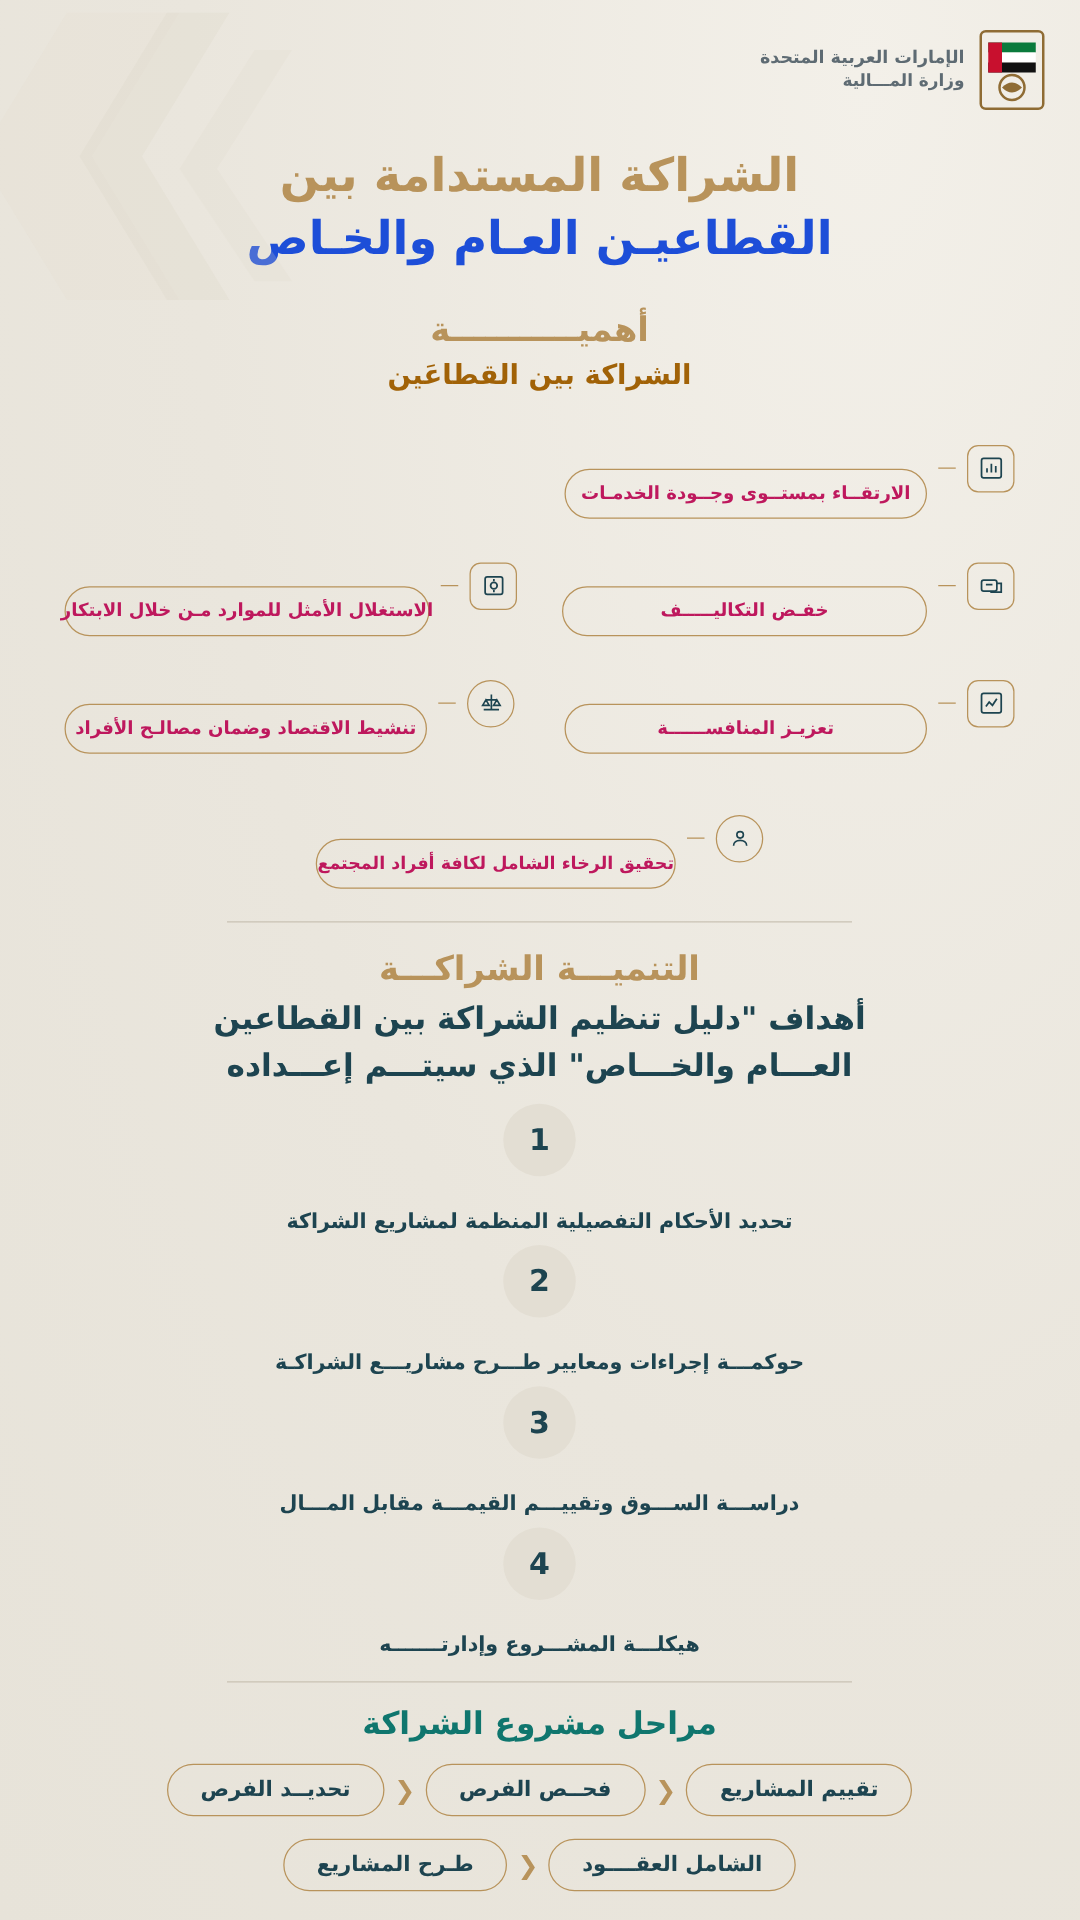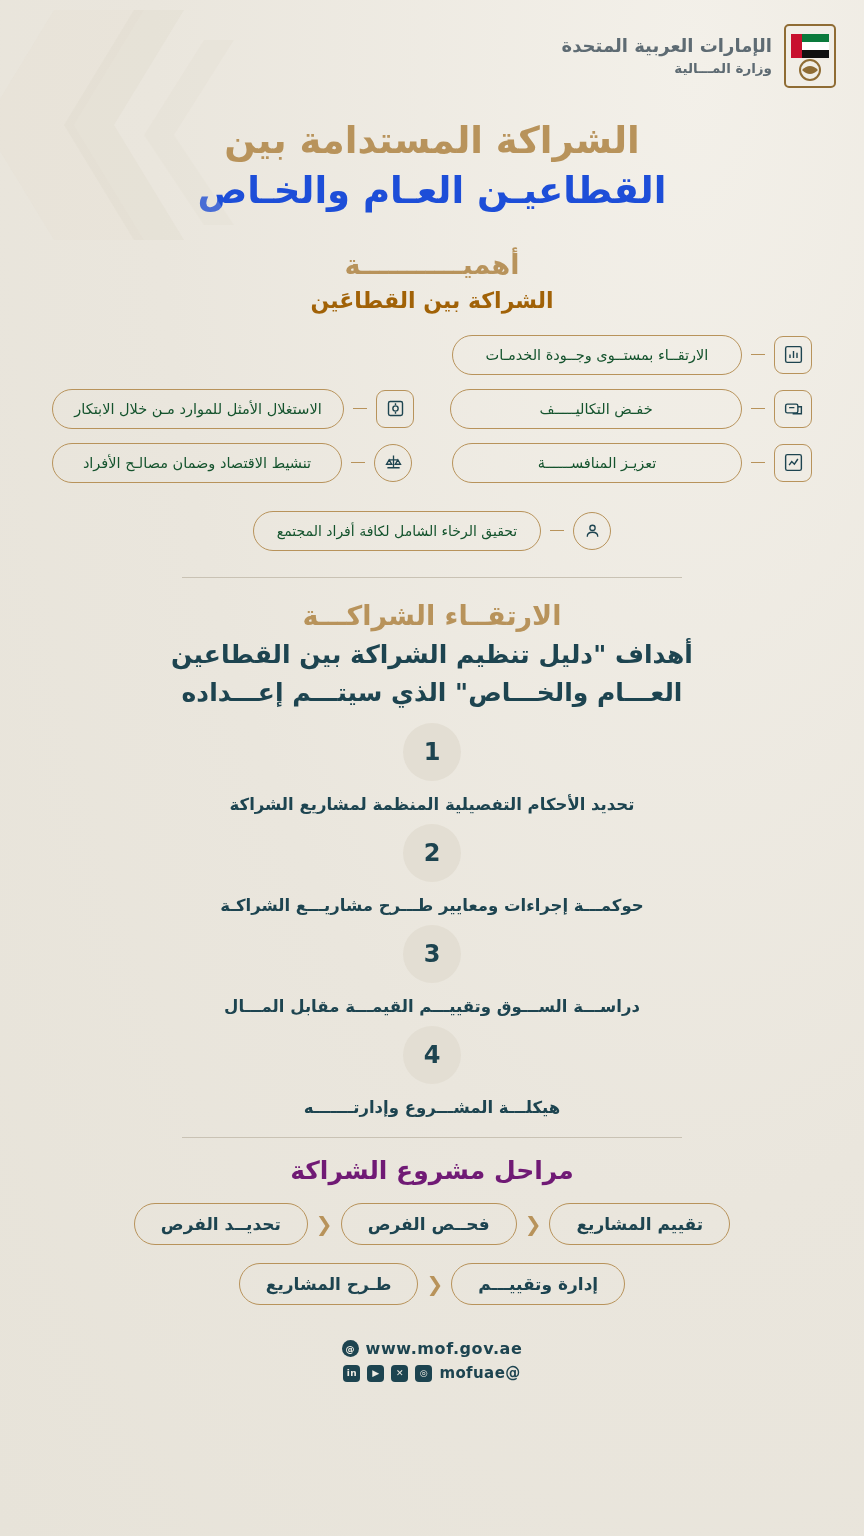--- a/index.html
+++ b/index.html
@@ -26,21 +26,21 @@
     display: flex; align-items: center; gap: 10px;
     padding: 22px 26px 0 0;
   }
   .emblem {
     width: 56px; height: 68px; flex: 0 0 auto;
     position: relative;
   }
   .emblem svg { width: 100%; height: 100%; }
   .ministry-text { line-height: 1.45; text-align: right; }
   .ministry-text .l1 {
-    font-size: 18px; color: #5e6b73; letter-spacing: .2px; font-weight: 600;
+    font-size: 14px; color: #5e6b73; letter-spacing: .2px; font-weight: 600;
   }
   .ministry-text .l2 {
     font-size: 13.5px; color: #5e6b73; letter-spacing: 2.6px; font-weight: 600;
   }
 
   .title-block { text-align: center; margin-top: 26px; }
   .title-1 {
     font-size: 37px; font-weight: 800; color: #b8935b; letter-spacing: .3px;
     line-height: 1.35;
   }
@@ -59,22 +59,22 @@
 
   .pill-grid {
     margin: 18px auto 0; width: 760px;
     display: flex; flex-direction: column; gap: 14px;
   }
   .pill-row { display: flex; justify-content: space-between; gap: 10px; }
   .pill-item { display: flex; align-items: center; gap: 9px; }
   .pill {
     border: 1.6px solid #b8935b; border-radius: 22px;
     height: 40px; display: flex; align-items: center; justify-content: center;
-    padding: 0 18px; color: #14532d; font-size: 14.5px; font-weight: 400;
-    background: transparent; white-space: nowrap;
+    padding: 0 18px; color: #be185d; font-size: 14.5px; font-weight: 700;
+    background: transparent; white-space: nowrap; margin-top: 40px;
   }
   .pill.wide-a { width: 290px; }
   .pill.wide-b { width: 292px; }
   .pill.wide-c { width: 290px; }
   .pill.single { width: 288px; font-size: 14px; }
   .connector {
     width: 14px; height: 1.6px; background: #b8935b; flex: 0 0 auto;
   }
   .ico {
     width: 38px; height: 38px; border-radius: 9px; border: 1.5px solid #b8935b;
@@ -100,27 +100,27 @@
   .steps { margin-top: 12px; }
   .step { text-align: center; }
   .step-num {
     width: 58px; height: 58px; border-radius: 50%;
     background: #e3ded3; color: #1d4450;
     font-size: 24px; font-weight: 800;
     display: flex; align-items: center; justify-content: center;
     margin: 0 auto;
   }
   .step-text {
-    font-size: 16.5px; font-weight: 700; color: #1d4450; margin-top: 14px;
+    font-size: 16.5px; font-weight: 700; color: #1d4450; margin-top: 26px;
   }
   .step + .step { margin-top: 10px; }
 
   .phases-head {
     text-align: center; font-size: 25px; font-weight: 800;
-    color: #701a75; margin-top: 18px;
+    color: #0f766e; margin-top: 18px;
   }
   .phase-row {
     display: flex; justify-content: center; align-items: center;
     gap: 6px; margin-top: 18px;
   }
   .phase {
     border: 1.6px solid #b8935b; border-radius: 24px; height: 42px;
     display: flex; align-items: center; justify-content: center;
     padding: 0 26px; color: #1d4450; font-size: 17px; font-weight: 700;
     white-space: nowrap;
@@ -252,21 +252,21 @@
       </div>
       <div class="connector"></div>
       <div class="pill single">تحقيق الرخاء الشامل لكافة أفراد المجتمع</div>
     </div>
   </div>
 </div>
 
 <div class="divider"></div>
 
 <div class="future-head">
-  <div class="fh-1">الارتقــاء الشراكـــة</div>
+  <div class="fh-1">التنميـــة الشراكـــة</div>
   <div class="fh-2">أهداف "دليل تنظيم الشراكة بين القطاعين</div>
   <div class="fh-2">العـــام والخـــاص" الذي سيتـــم إعـــداده</div>
 </div>
 
 <div class="steps">
   <div class="step">
     <div class="step-num">1</div>
     <div class="step-text">تحديد الأحكام التفصيلية المنظمة لمشاريع الشراكة</div>
   </div>
   <div class="step">
@@ -289,21 +289,21 @@
 
 <div class="phase-row">
   <div class="phase">تقييم المشاريع</div>
   <span class="chev">❮</span>
   <div class="phase">فحــص الفرص</div>
   <span class="chev">❮</span>
   <div class="phase">تحديــد الفرص</div>
 </div>
 
 <div class="phase-row">
-  <div class="phase">إدارة وتقييـــم</div>
+  <div class="phase">الشامل العقــــود</div>
   <span class="chev">❮</span>
   <div class="phase">طـرح المشاريع</div>
 </div>
 
 <div class="footer">
   <div class="line">
     <span class="web">www.mof.gov.ae</span>
     <span class="sico">@</span>
   </div>
   <div class="line handle">

